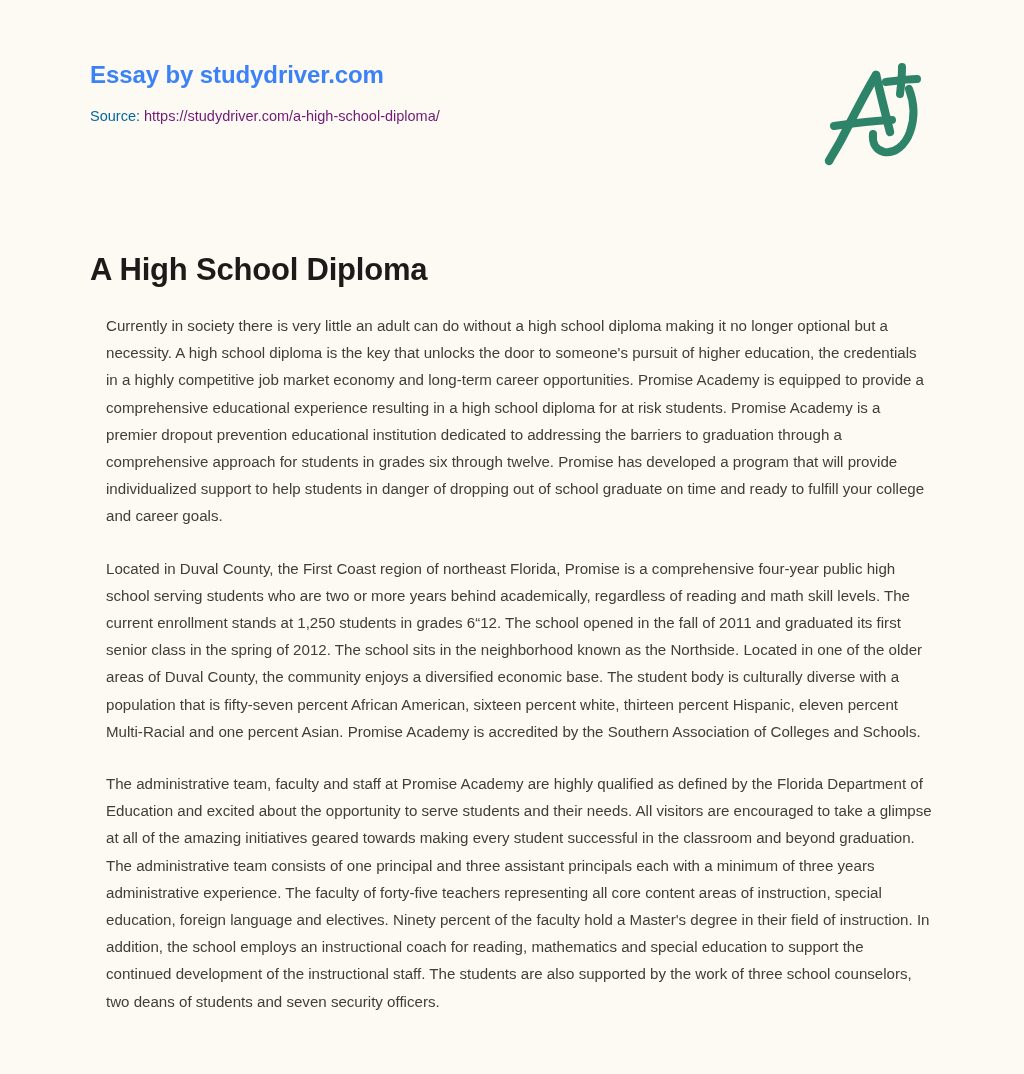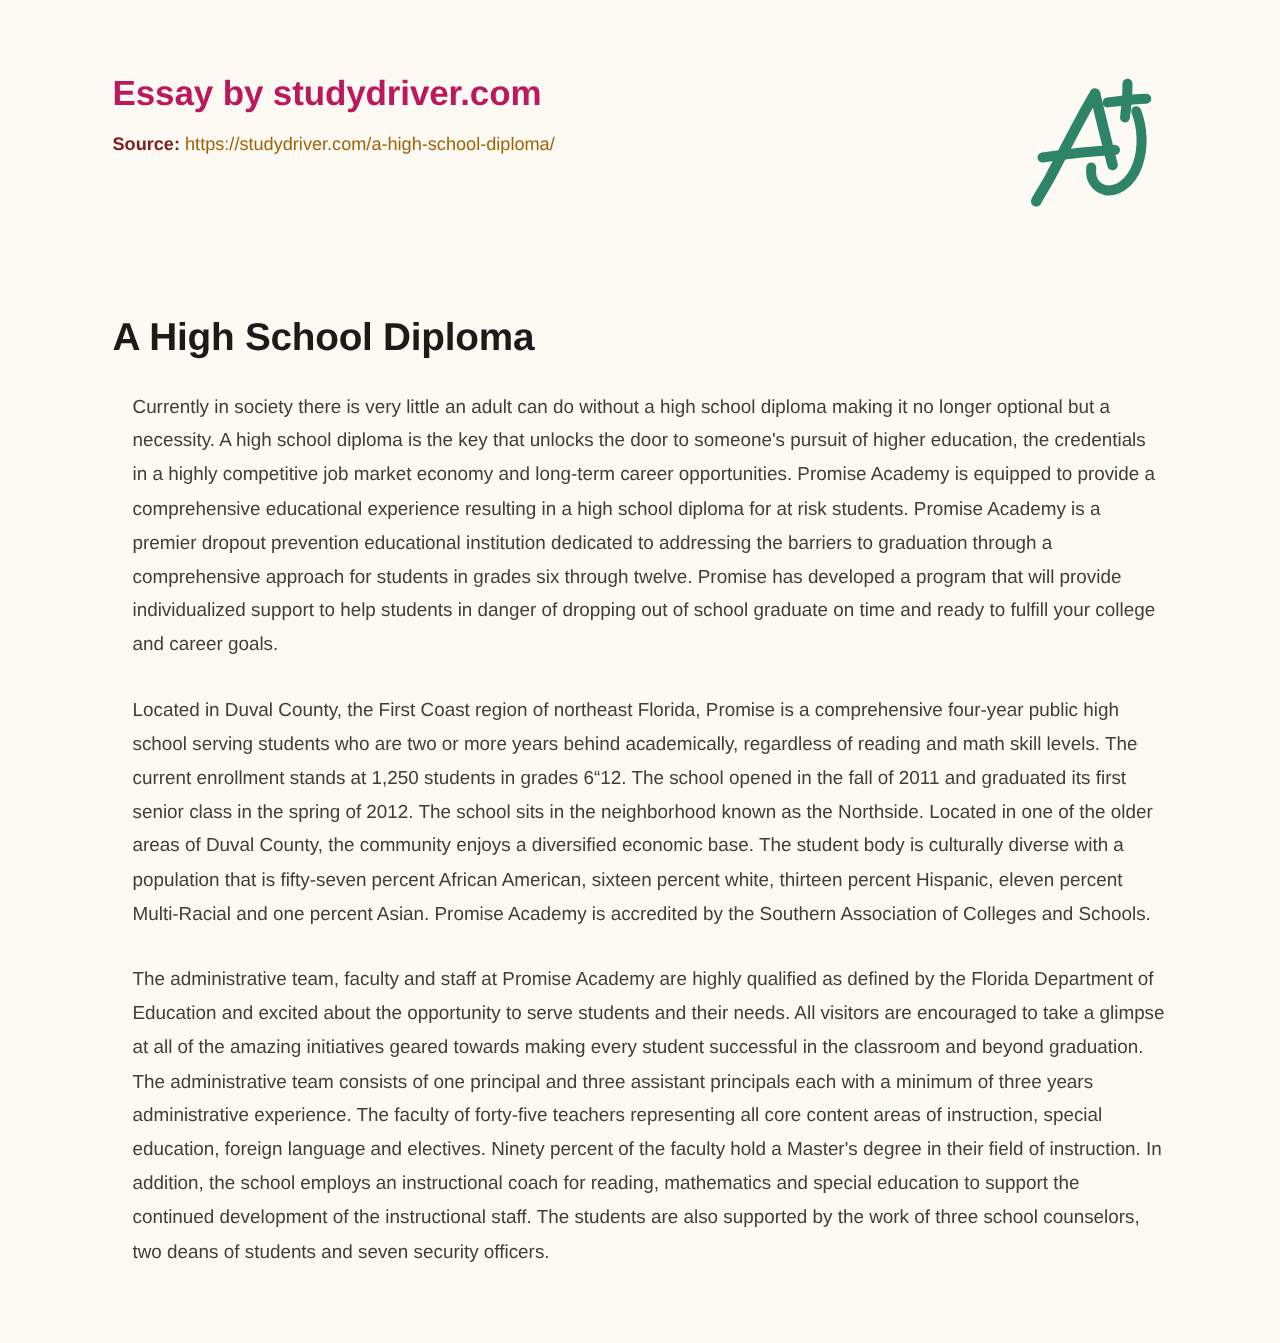--- a/index.html
+++ b/index.html
@@ -29,42 +29,41 @@
     top: 0;
     width: 1024px;
     height: 185px;
   }
   .header-text {
     position: absolute;
     left: 90px;
     top: 62px;
   }
   .essay-by {
-    font-size: 28px;
+    font-size: 24px;
     font-weight: bold;
-    color: #be185d;
+    color: #3b82f6;
     letter-spacing: -0.1px;
     line-height: 26px;
     margin: 0;
     white-space: nowrap;
   }
   .source-line {
     margin: 0;
     margin-top: 18px;
     font-size: 14.5px;
     line-height: 20px;
     color: #8a8580;
     white-space: nowrap;
   }
   .source-label {
-    color: #7f1d1d;
-    font-weight: bold;
+    color: #0369a1;
   }
   .source-url {
-    color: #a16207;
+    color: #701a75;
     text-decoration: none;
   }
 
   
   .logo {
     position: absolute;
     left: 818px;
     top: 58px;
     width: 110px;
     height: 112px;

